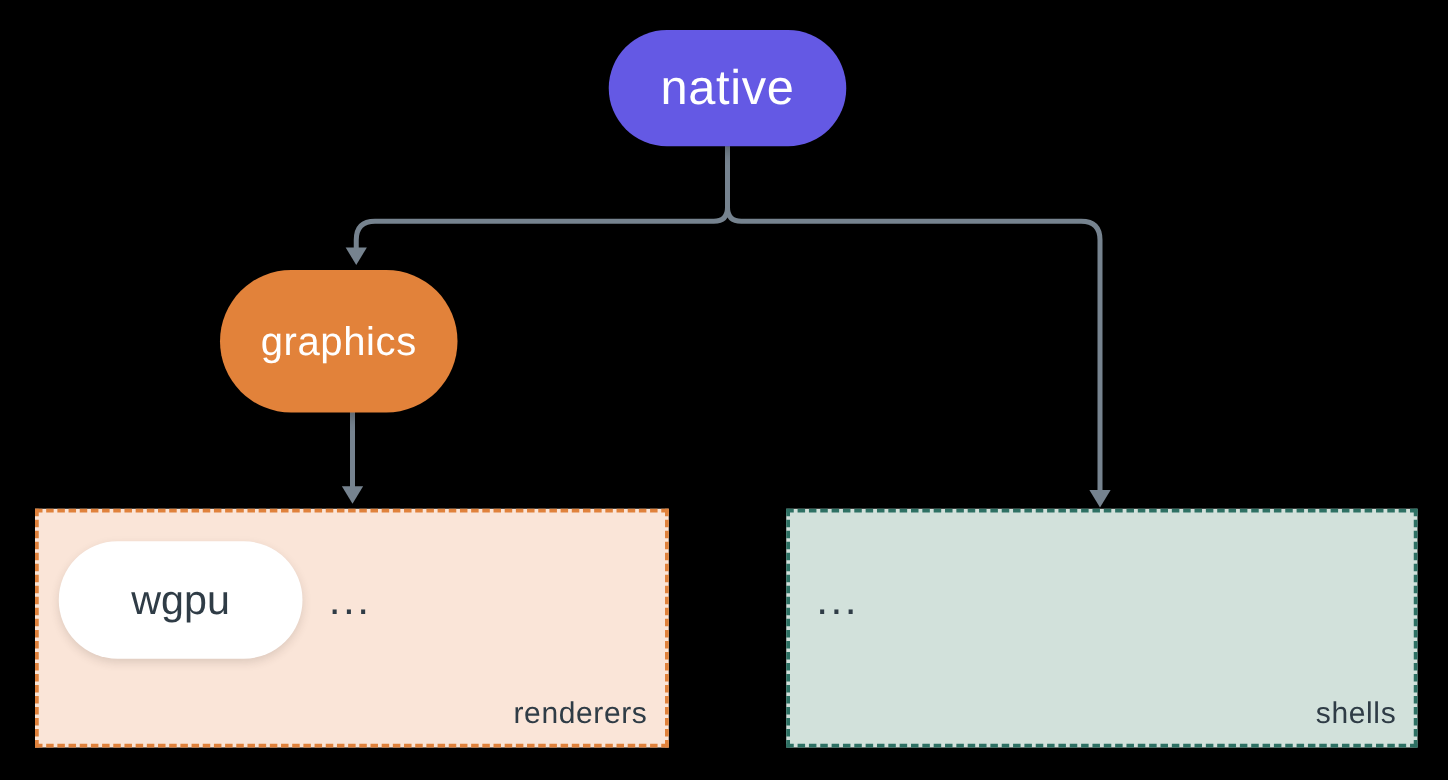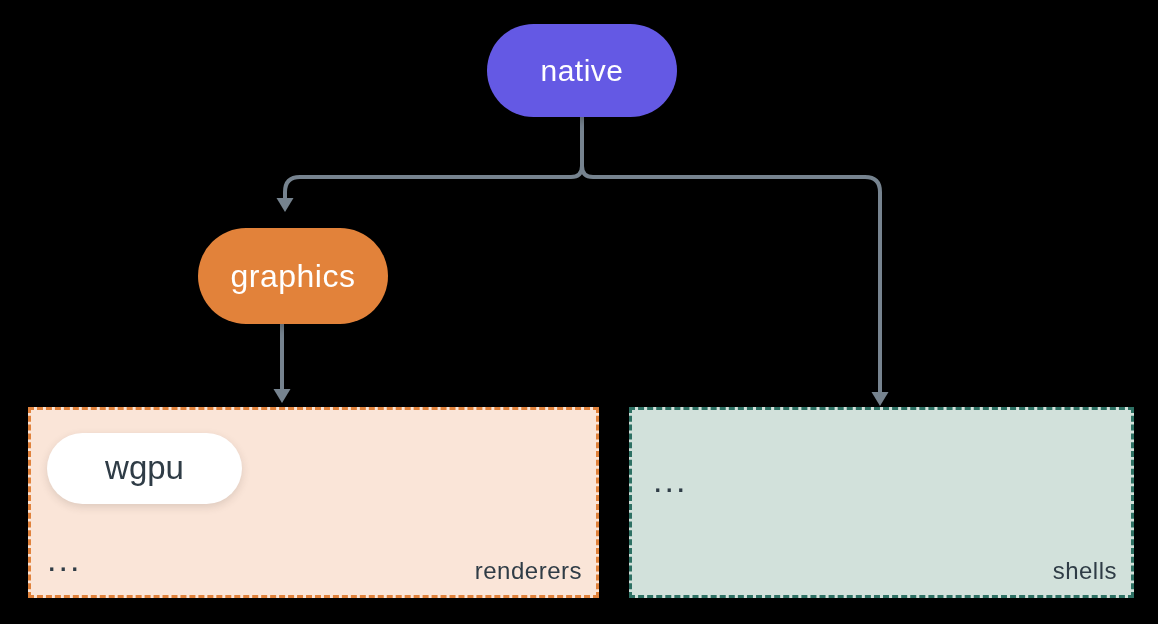--- a/index.html
+++ b/index.html
@@ -30,46 +30,44 @@
   }
   svg.connectors path{
     fill:none;stroke:var(--connector);stroke-width:4;stroke-linejoin:round;
   }
   svg.connectors polygon{fill:var(--connector);stroke:none;}
   .node{
     position:absolute;
     display:flex;align-items:center;justify-content:center;
     border-radius:60px;
     color:var(--text-light);
-    font-size:30px;
+    font-size:39px;
     letter-spacing:.5px;
     box-shadow:0 4px 10px rgba(0,0,0,.25);
   }
   .node-native{
     left:487px;top:24px;width:190px;height:93px;
     background:var(--native-fill);
   }
   .node-graphics{
-    left:198px;top:216px;width:190px;height:96px;
+    left:176px;top:216px;width:190px;height:114px;
     background:var(--graphics-fill);
     font-size:32px;
-    margin-top:12px;
   }
   .group{
     position:absolute;top:407px;height:191px;
     border-width:3px;border-style:dashed;
     display:flex;align-items:flex-start;
   }
   .group-renderers{
-    left:28px;width:571px;
+    left:28px;width:507px;
     background:var(--renderers-bg);
     border-color:var(--renderers-border);
     padding:23px 0 0 16px;
     gap:21px;
-    flex-direction:column;
   }
   .group-shells{
     left:629px;width:505px;
     background:var(--shells-bg);
     border-color:var(--shells-border);
     padding:23px 0 0 21px;
     gap:23px;
   }
   .pill{
     width:195px;height:94px;

